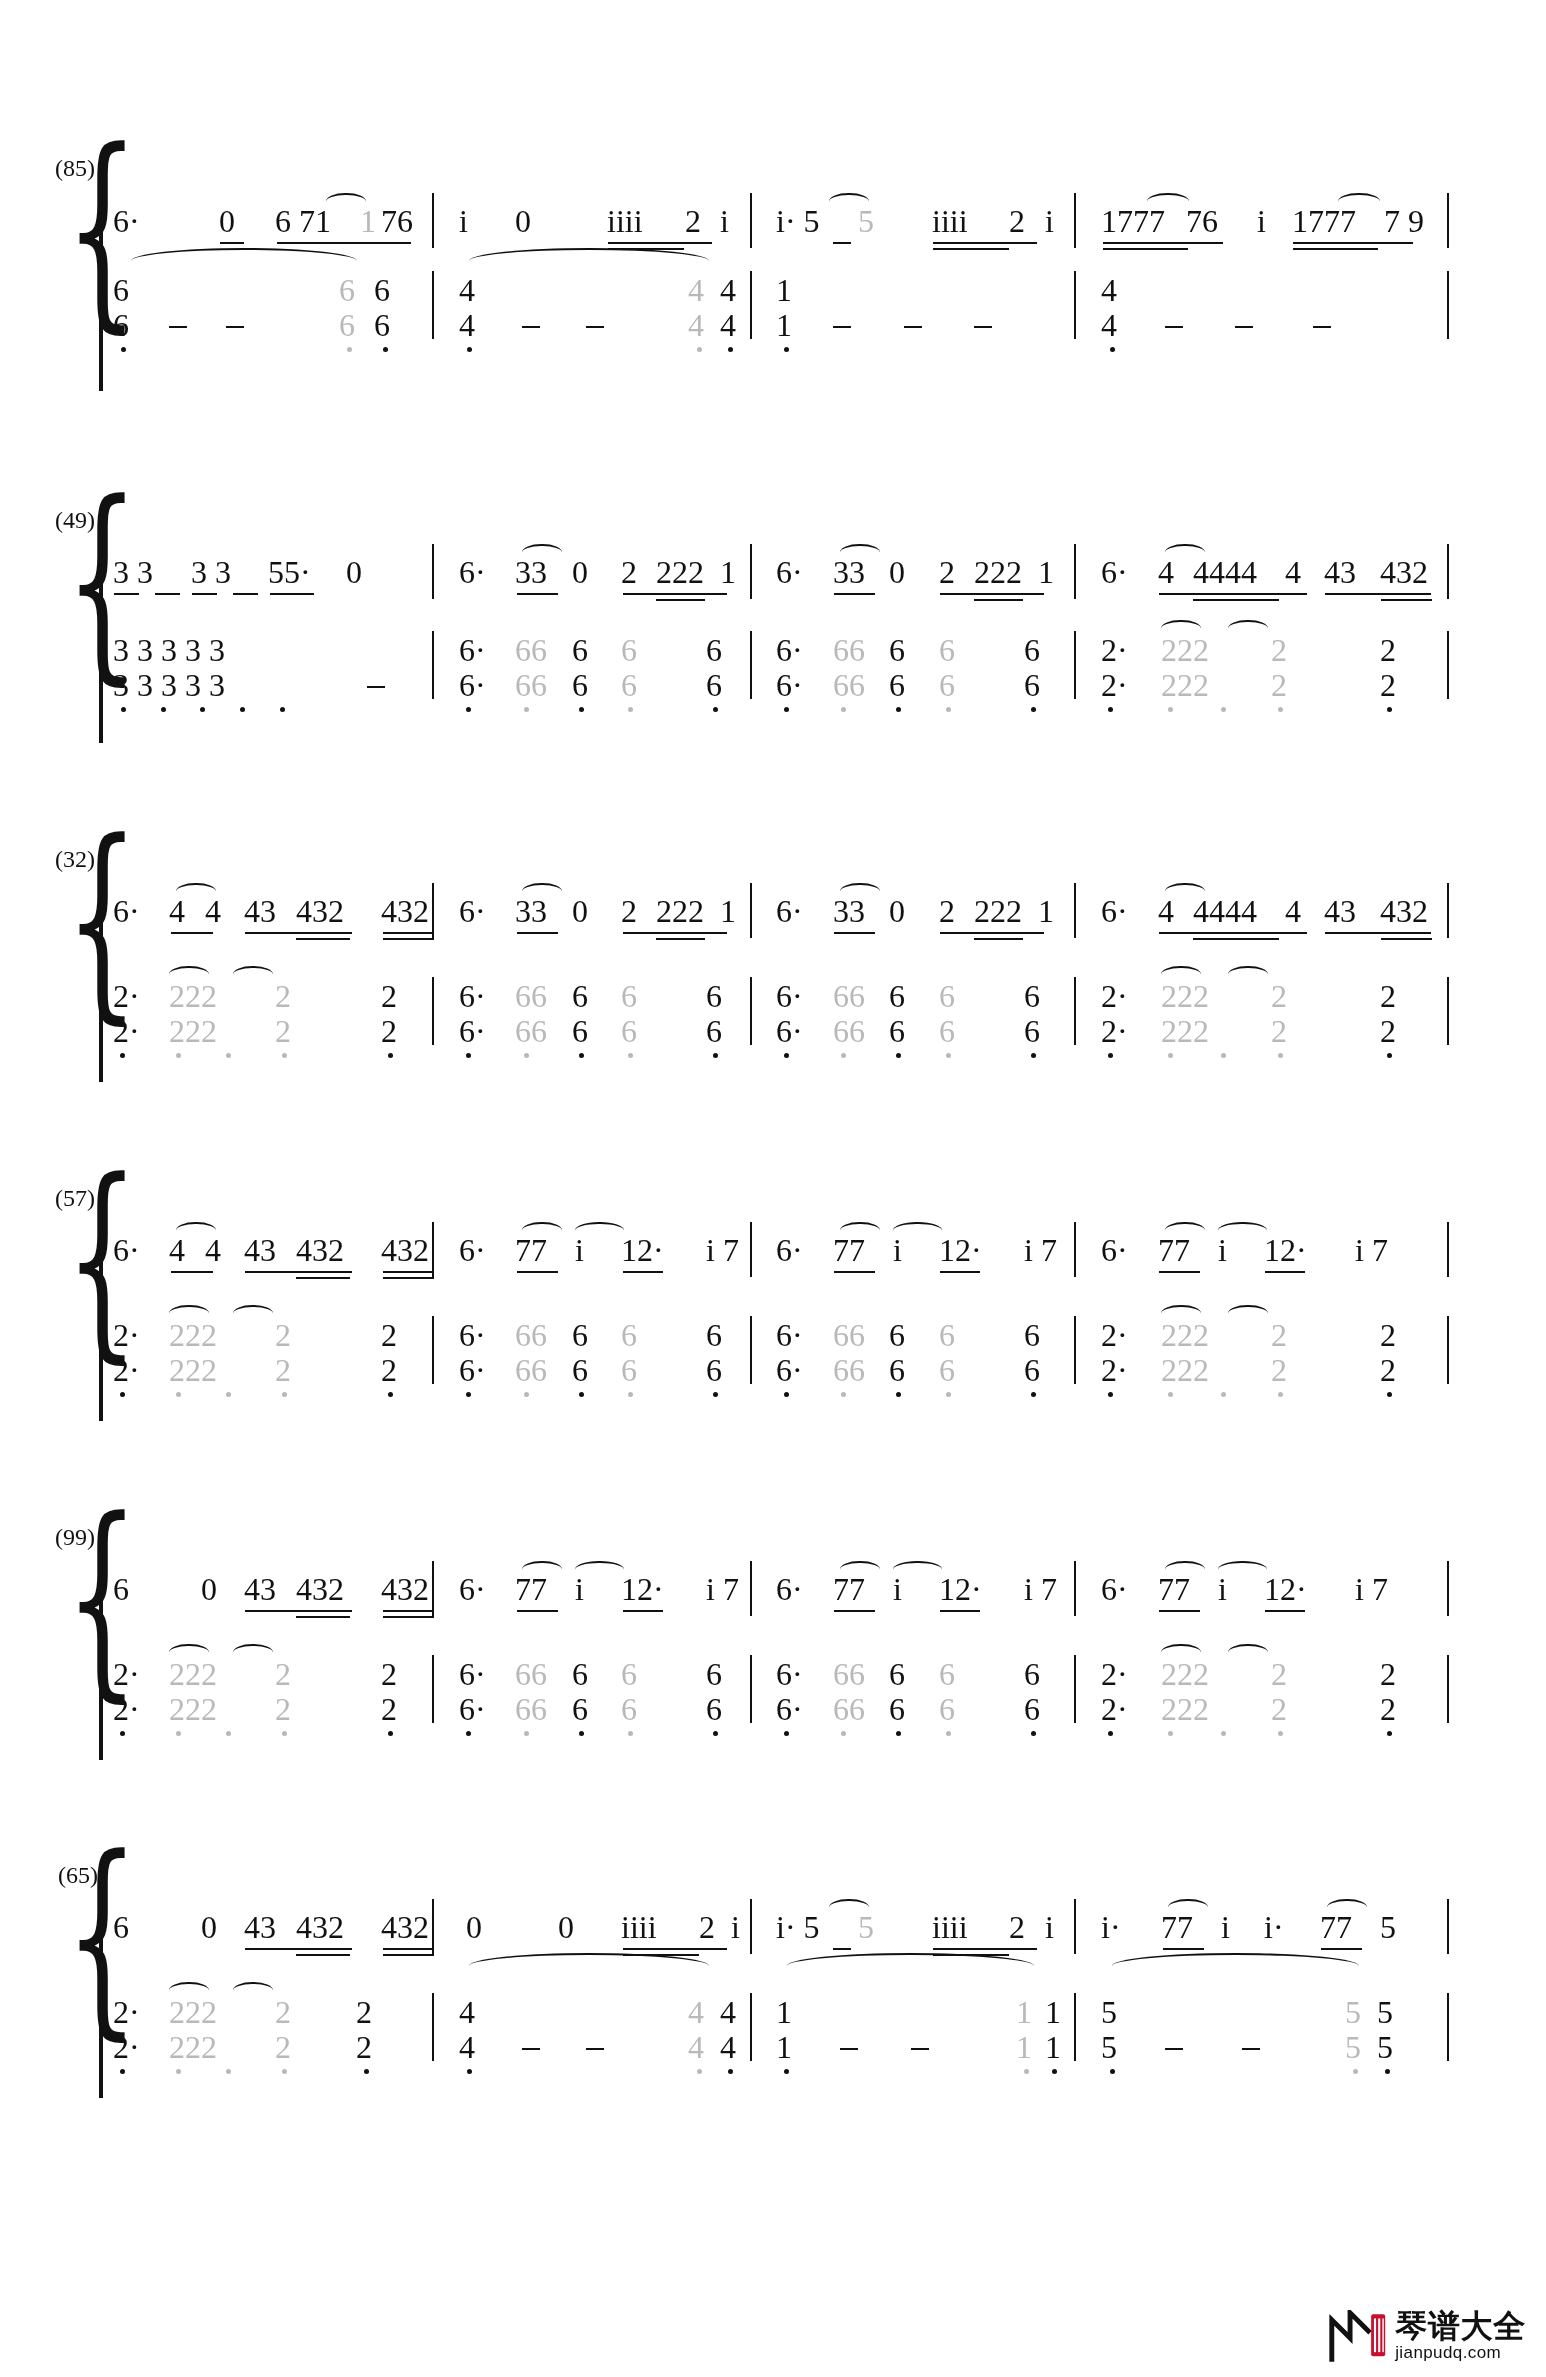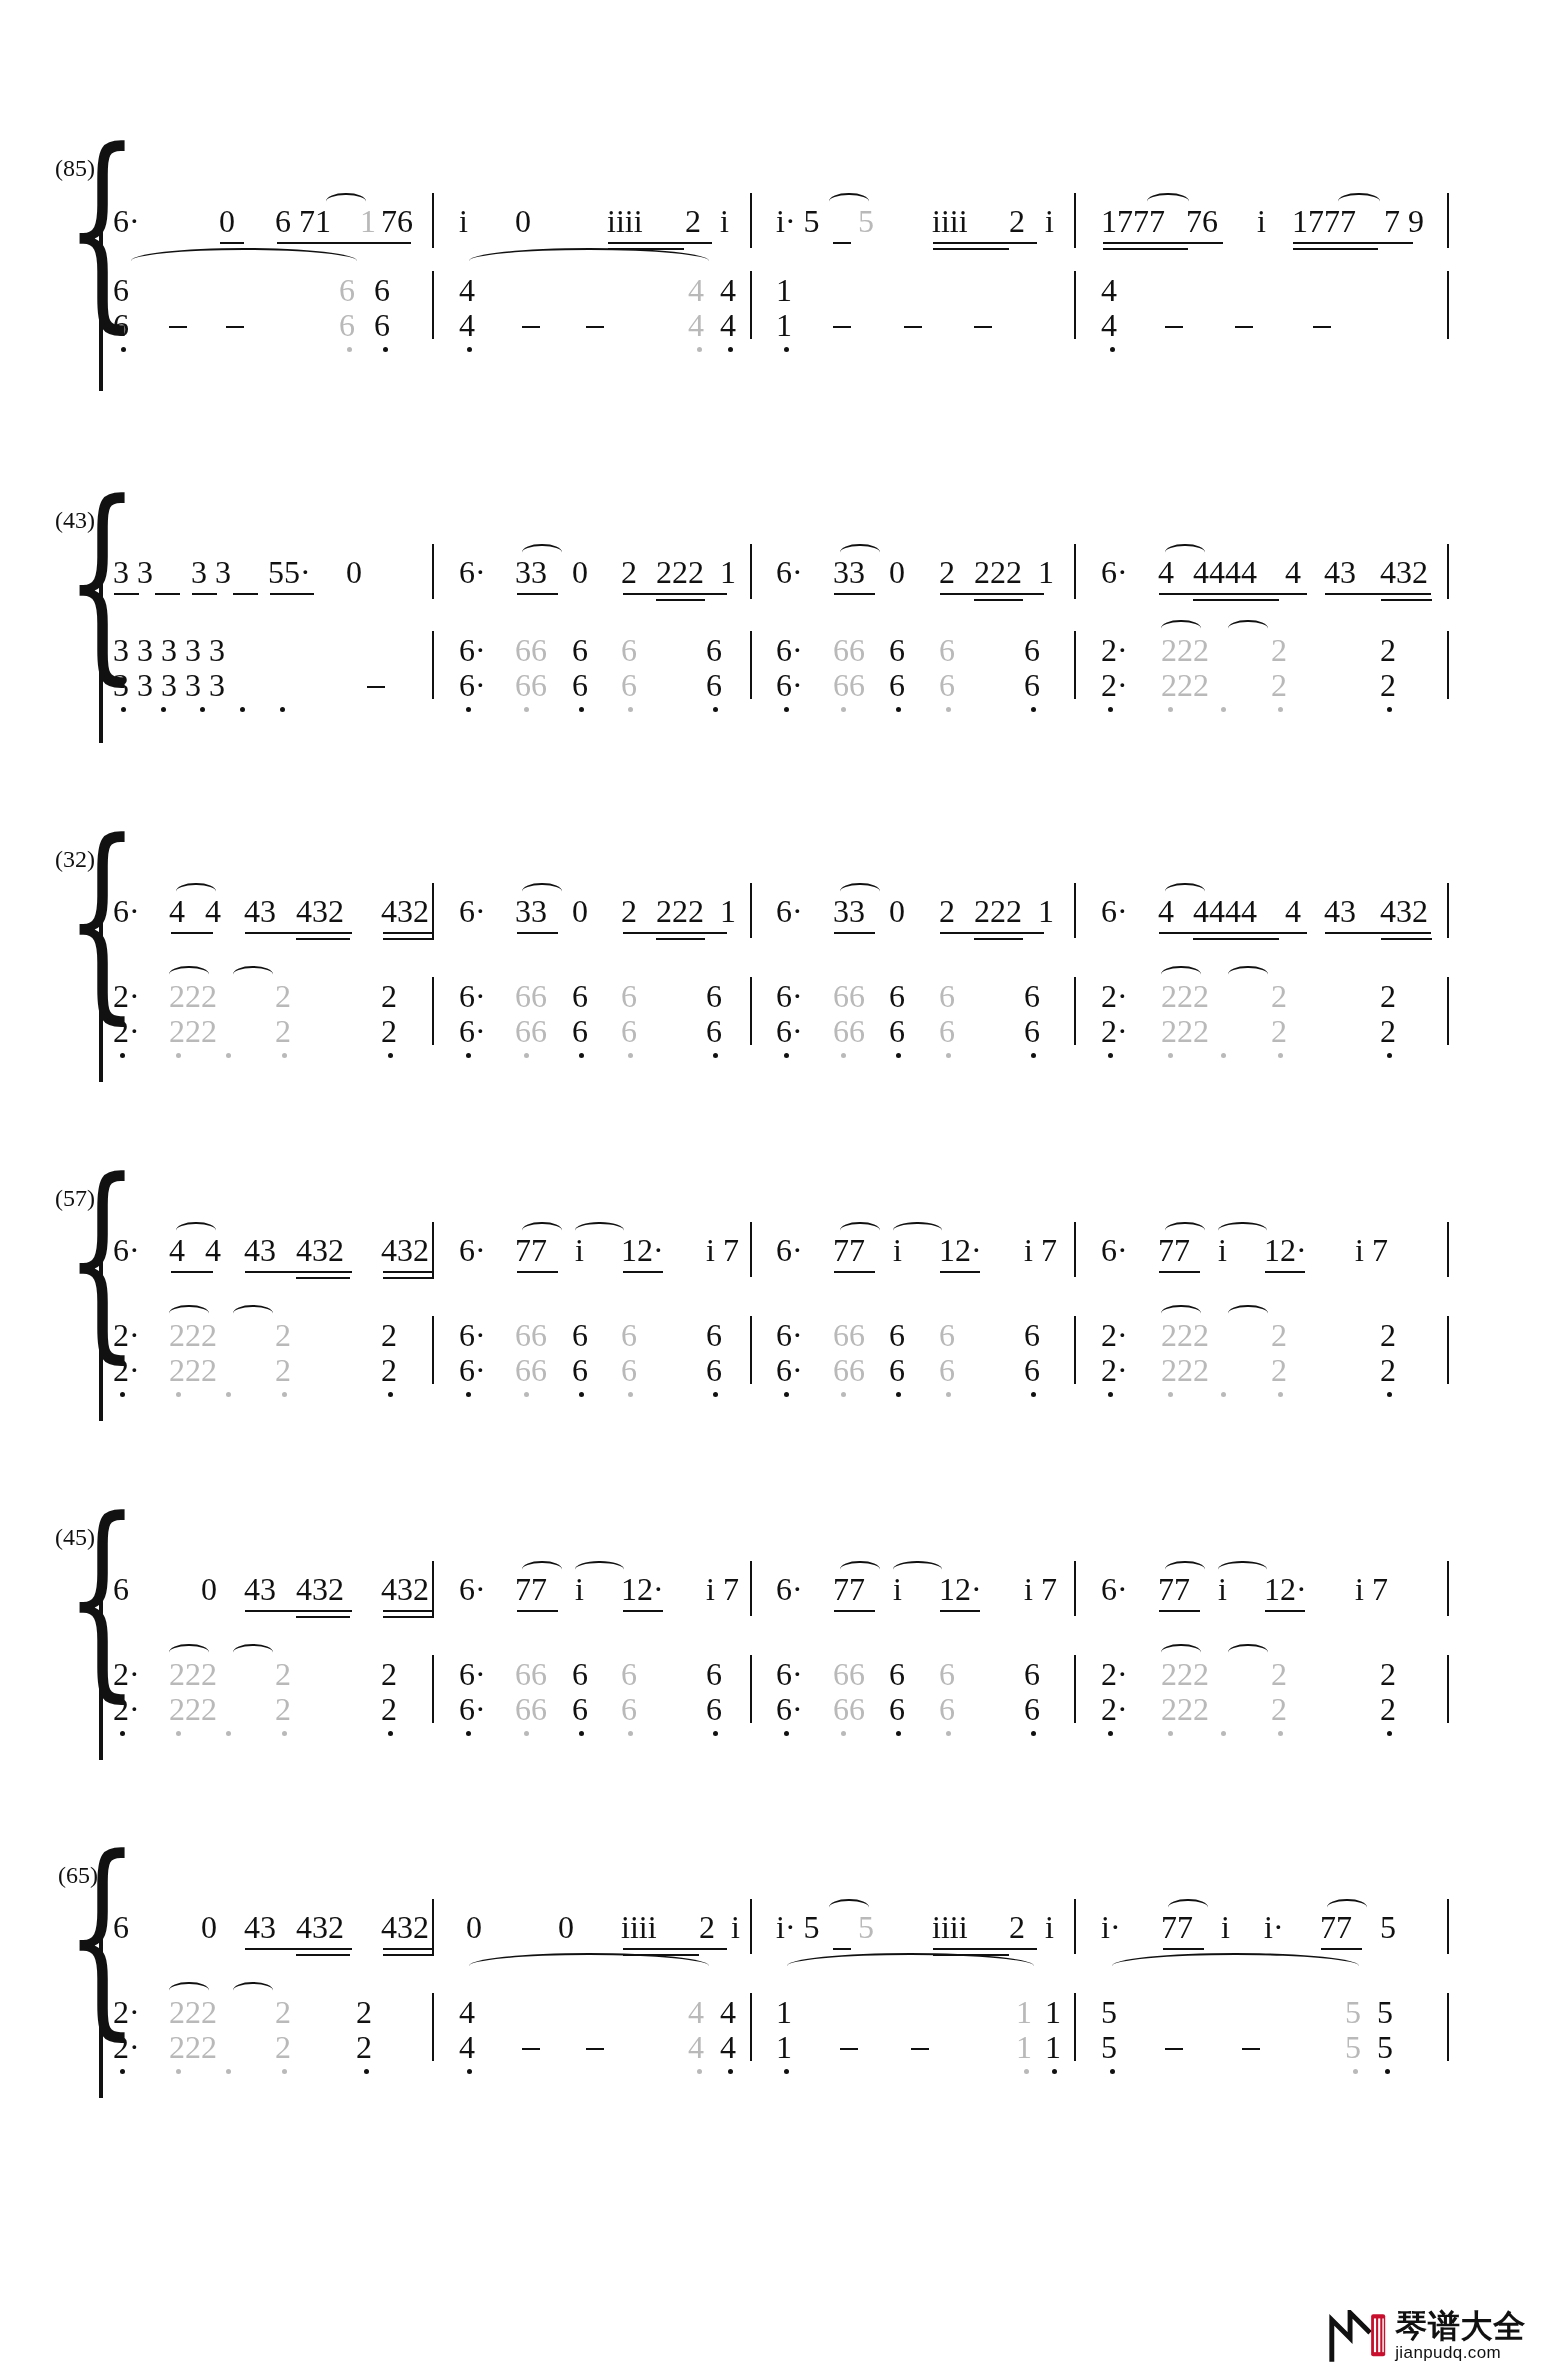--- a/index.html
+++ b/index.html
@@ -232,21 +232,21 @@
       <div class="tok" style="left:1101px; top:48px;">4</div>
       <div class="dot" style="left:1110px; top:86px;"></div>
       <div class="dash" style="left:1165px; top:65px;"></div>
       <div class="dash" style="left:1235px; top:65px;"></div>
       <div class="dash" style="left:1313px; top:65px;"></div>
       <div class="barline" style="left:1447px; top:10px; height:68px;"></div>
     </div>
   </div>
 
   <div class="system" style="top:494px;">
-    <div class="measure-number" style="left:55px; top:12.7px;">(43)</div>
+    <div class="measure-number" style="left:55px; top:12.7px;">(49)</div>
     <div class="brace" style="left:65px; top:20px;">{</div>
     <div class="sysbar" style="left:99px; top:34px; height:215px;"></div>
 
     <div class="row" style="top:41px;">
       <div class="tok" style="left:113px; top:21px;">3 3</div>
       <div class="tok" style="left:191px; top:21px;">3 3</div>
       <div class="tok" style="left:268px; top:21px;">55·</div>
       <div class="tok" style="left:346px; top:21px;">0</div>
       <div class="beam" style="left:114px; top:58px; width:25.4px;"></div>
       <div class="beam" style="left:155px; top:58px; width:25.4px;"></div>
@@ -605,21 +605,21 @@
       <div class="tok" style="left:1380px; top:12.7px;">2</div>
       <div class="tok" style="left:1380px; top:48px;">2</div>
       <div class="dot" style="left:1387px; top:86px;"></div>
       <div class="slur" style="left:1161px; top:-1.4px; width:40px;"></div>
       <div class="slur" style="left:1228px; top:-1.4px; width:40px;"></div>
       <div class="barline" style="left:1447px; top:10px; height:68px;"></div>
     </div>
   </div>
 
   <div class="system" style="top:1511px;">
-    <div class="measure-number" style="left:55px; top:12.7px;">(45)</div>
+    <div class="measure-number" style="left:55px; top:12.7px;">(99)</div>
     <div class="brace" style="left:65px; top:20px;">{</div>
     <div class="sysbar" style="left:99px; top:34px; height:215px;"></div>
 
     <div class="row" style="top:41px;">
       <div class="tok" style="left:113px; top:21px;">6</div>
       <div class="tok" style="left:201px; top:21px;">0</div>
       <div class="tok" style="left:244px; top:21px;">43</div>
       <div class="tok" style="left:296px; top:21px;">432</div>
       <div class="tok" style="left:381px; top:21px;">432</div>
       <div class="beam" style="left:245px; top:58px; width:107px;"></div>

